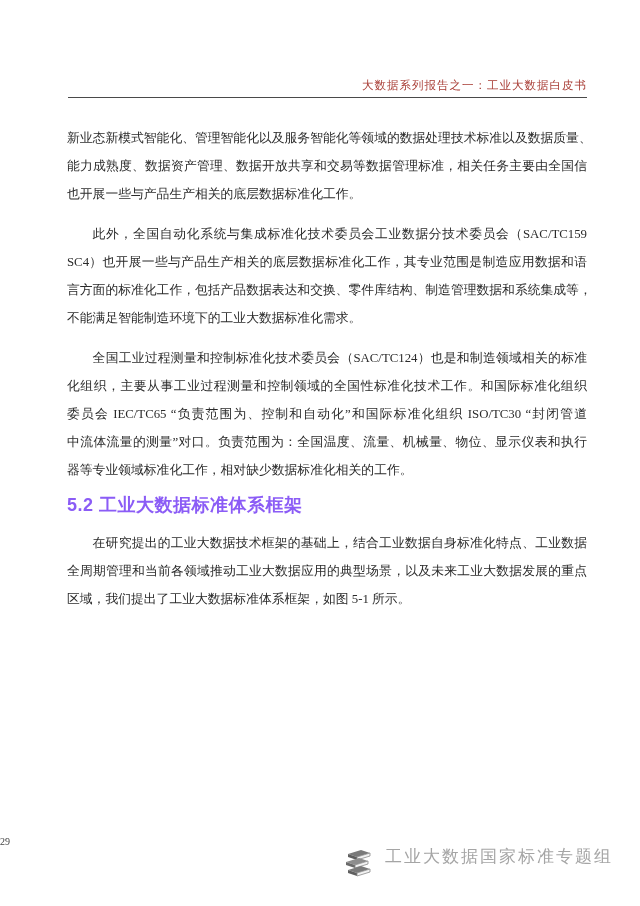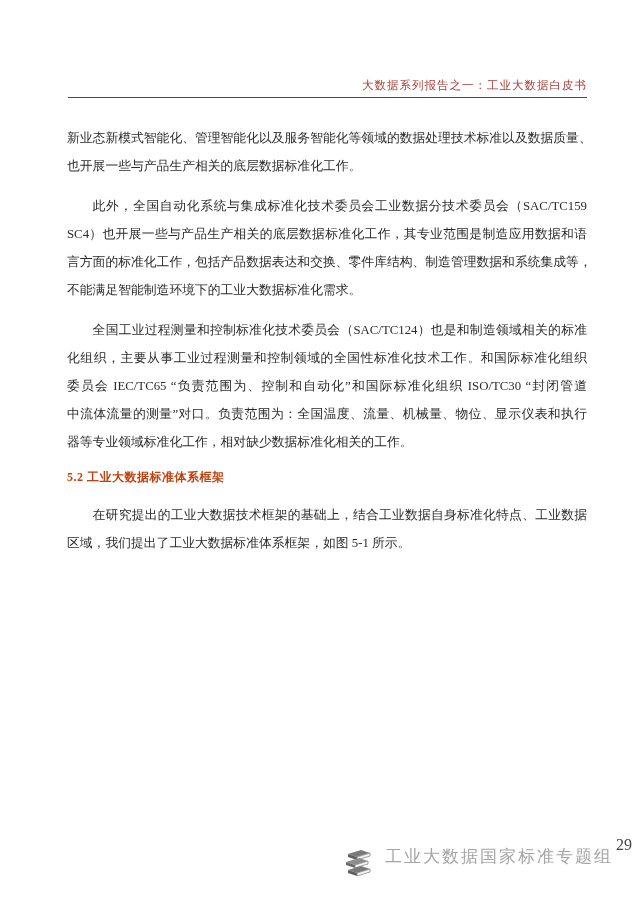--- a/index.html
+++ b/index.html
@@ -51,35 +51,35 @@
     overflow: hidden;
     white-space: nowrap;
   }
   .paragraph .line.first-indent { text-indent: 2em; }
   .paragraph .line.last-line {
     text-align-last: left;
     white-space: normal;
   }
   .section-heading {
     margin: 9px 0 8px 0;
-    font-family: Liberation Serif, serif;
+    font-family: Liberation Sans, sans-serif;
     font-weight: bold;
-    font-size: 12px;
+    font-size: 18px;
     line-height: 24px;
-    color: #c2410c;
+    color: #8b5cf6;
     letter-spacing: 0.5px;
   }
   
   .page-number {
     position: absolute;
     left: 0;
-    right: 8px;
+    right: 0;
     top: 836px;
-    text-align: right;
-    font-size: 16px;
+    text-align: left;
+    font-size: 10px;
     color: #444444;
   }
   .footer-logo {
     position: absolute;
     right: 27px;
     top: 845px;
     display: flex;
     align-items: flex-start;
     gap: 9px;
   }
@@ -104,20 +104,21 @@
 
   <div class="running-header">
     <span class="title">大数据系列报告之一：工业大数据白皮书</span>
     <div class="rule"></div>
   </div>
 
   <div class="content">
     <div>
         <div class="paragraph">
           <div class="line">新业态新模式智能化、管理智能化以及服务智能化等领域的数据处理技术标准以及数据质量、</div>
+          <div class="line">能力成熟度、数据资产管理、数据开放共享和交易等数据管理标准，相关任务主要由全国信</div>
           <div class="line last-line">也开展一些与产品生产相关的底层数据标准化工作。</div>
         </div>
         <div class="paragraph">
           <div class="line first-indent">此外，全国自动化系统与集成标准化技术委员会工业数据分技术委员会（SAC/TC159</div>
           <div class="line">SC4）也开展一些与产品生产相关的底层数据标准化工作，其专业范围是制造应用数据和语</div>
           <div class="line">言方面的标准化工作，包括产品数据表达和交换、零件库结构、制造管理数据和系统集成等，</div>
           <div class="line last-line">不能满足智能制造环境下的工业大数据标准化需求。</div>
         </div>
         <div class="paragraph">
           <div class="line first-indent">全国工业过程测量和控制标准化技术委员会（SAC/TC124）也是和制造领域相关的标准</div>
@@ -126,20 +127,21 @@
           <div class="line">中流体流量的测量”对口。负责范围为：全国温度、流量、机械量、物位、显示仪表和执行</div>
           <div class="line last-line">器等专业领域标准化工作，相对缺少数据标准化相关的工作。</div>
         </div>
       </div>
 
     <h2 class="section-heading">5.2 工业大数据标准体系框架</h2>
 
     <div>
         <div class="paragraph">
           <div class="line first-indent">在研究提出的工业大数据技术框架的基础上，结合工业数据自身标准化特点、工业数据</div>
+          <div class="line">全周期管理和当前各领域推动工业大数据应用的典型场景，以及未来工业大数据发展的重点</div>
           <div class="line last-line">区域，我们提出了工业大数据标准体系框架，如图 5-1 所示。</div>
         </div>
       </div>
   </div>
 
   <div class="page-number">29</div>
 
   <div class="footer-logo">
     <span class="icon-wrap">
       <svg width="34" height="34" viewBox="0 0 34 34" aria-hidden="true">

